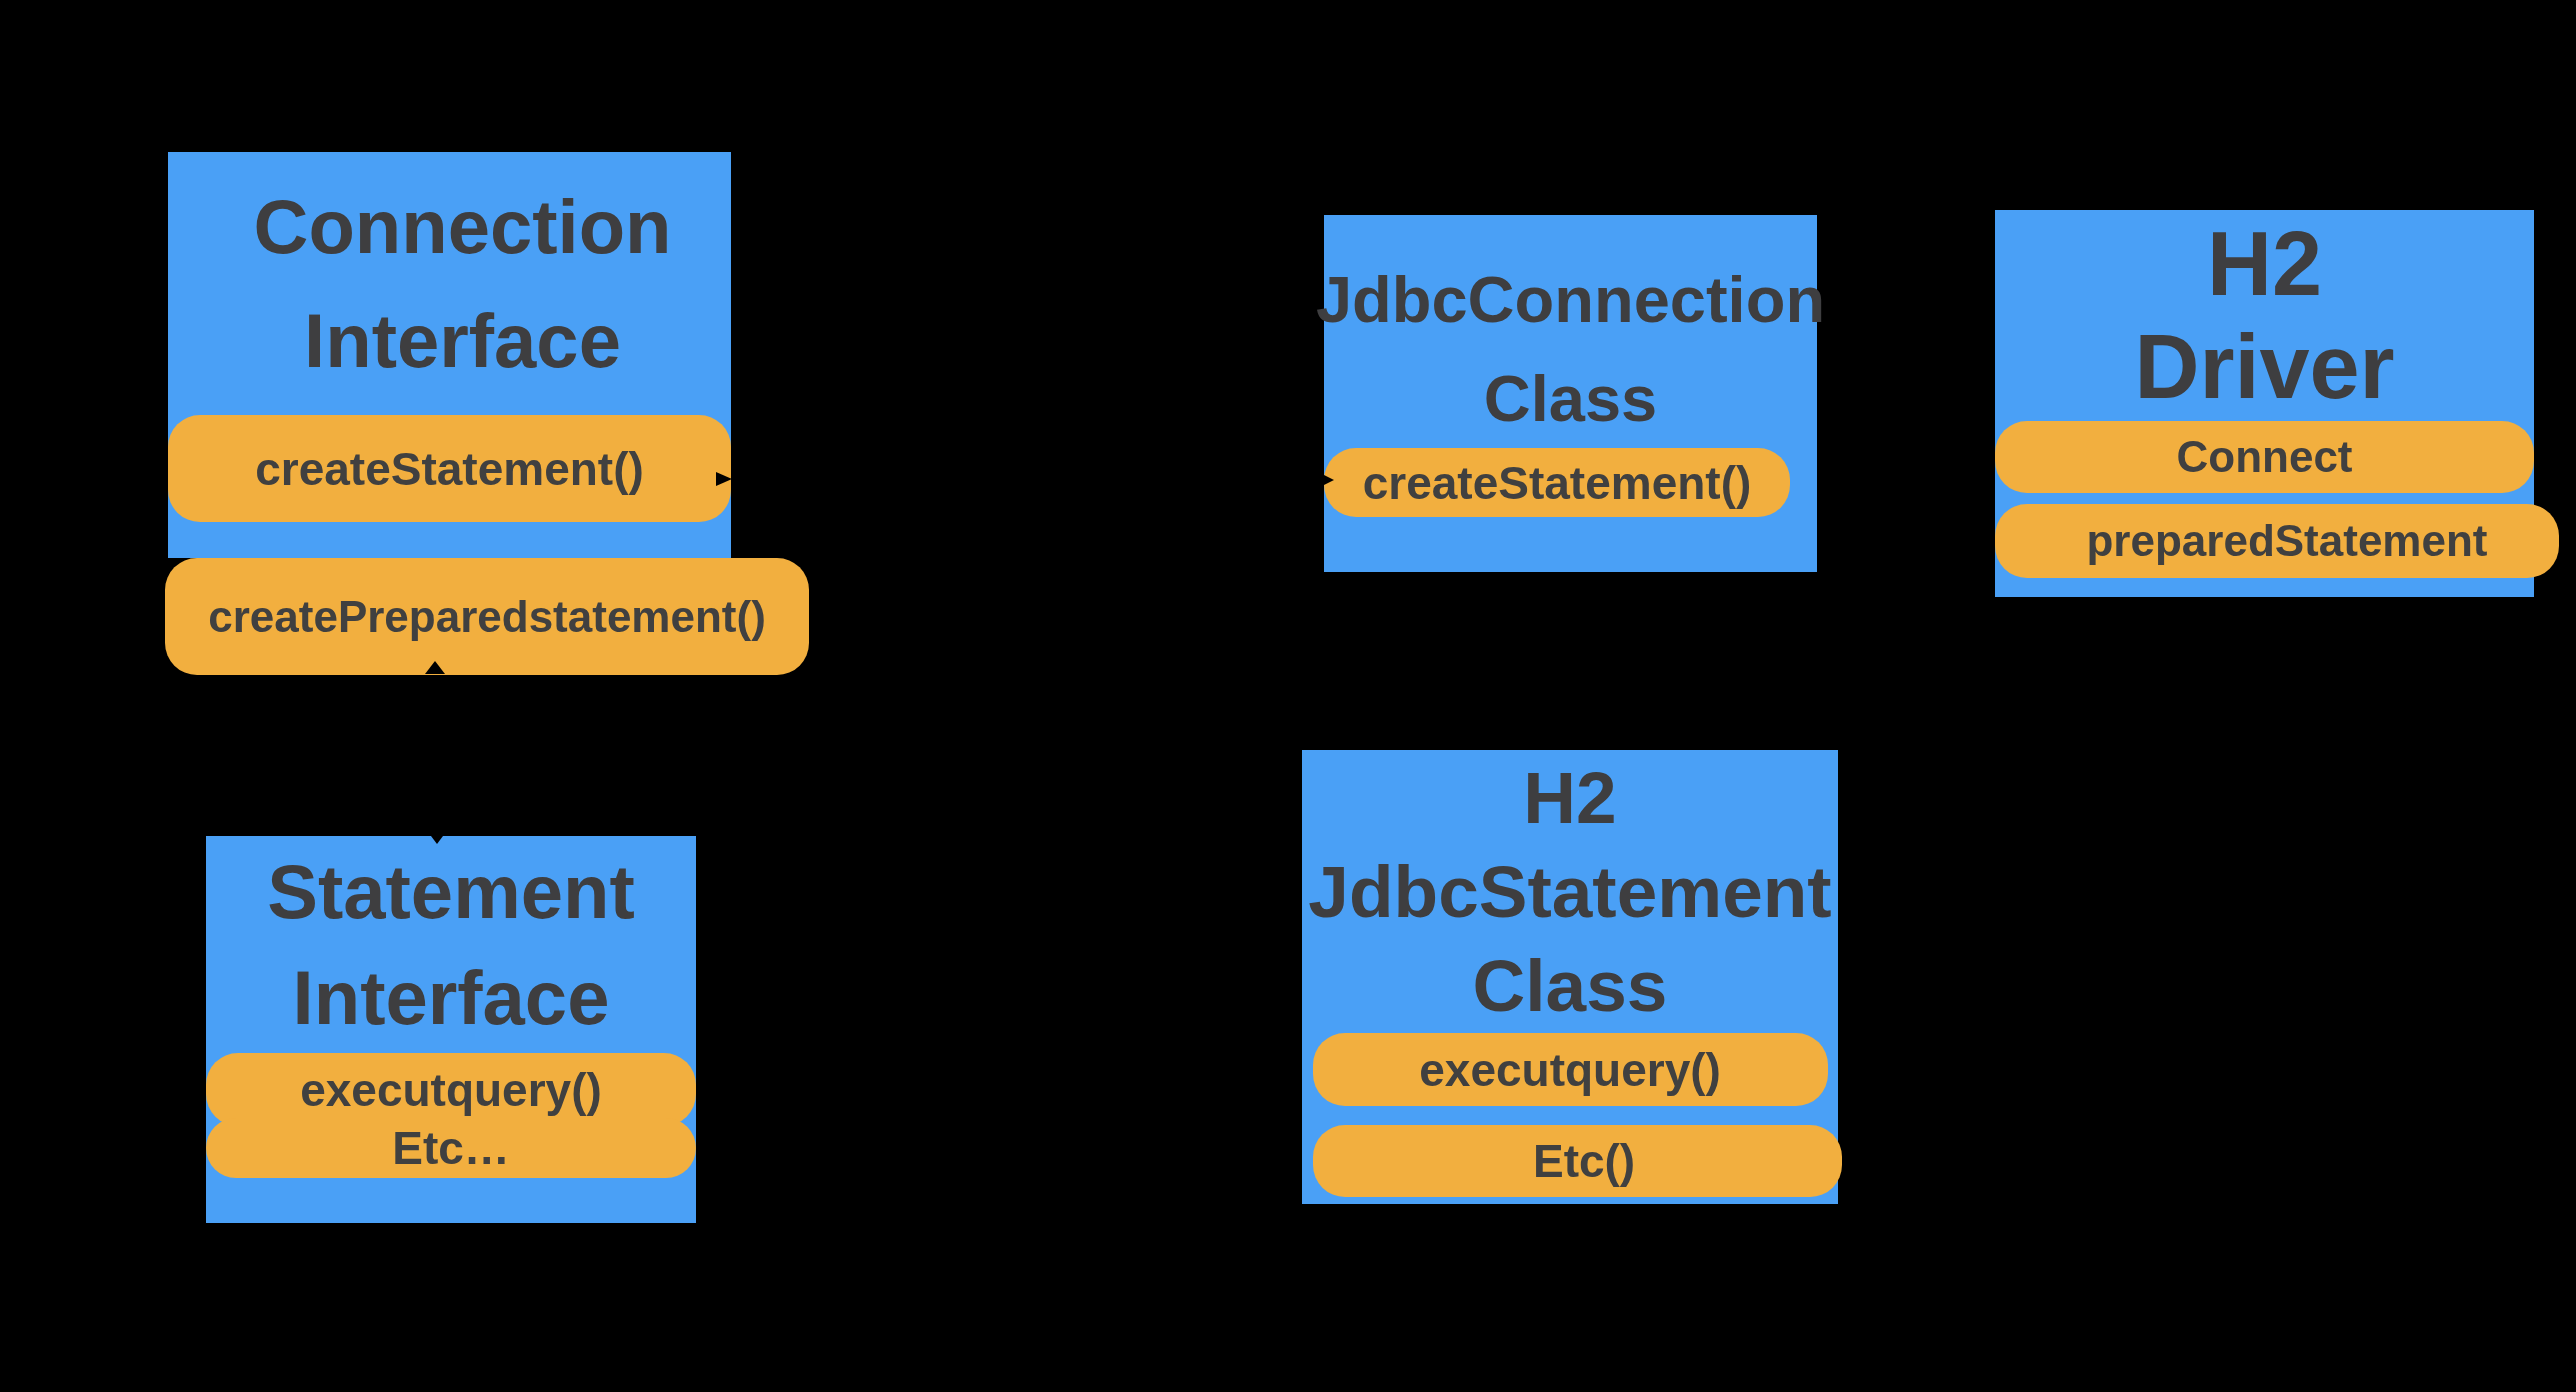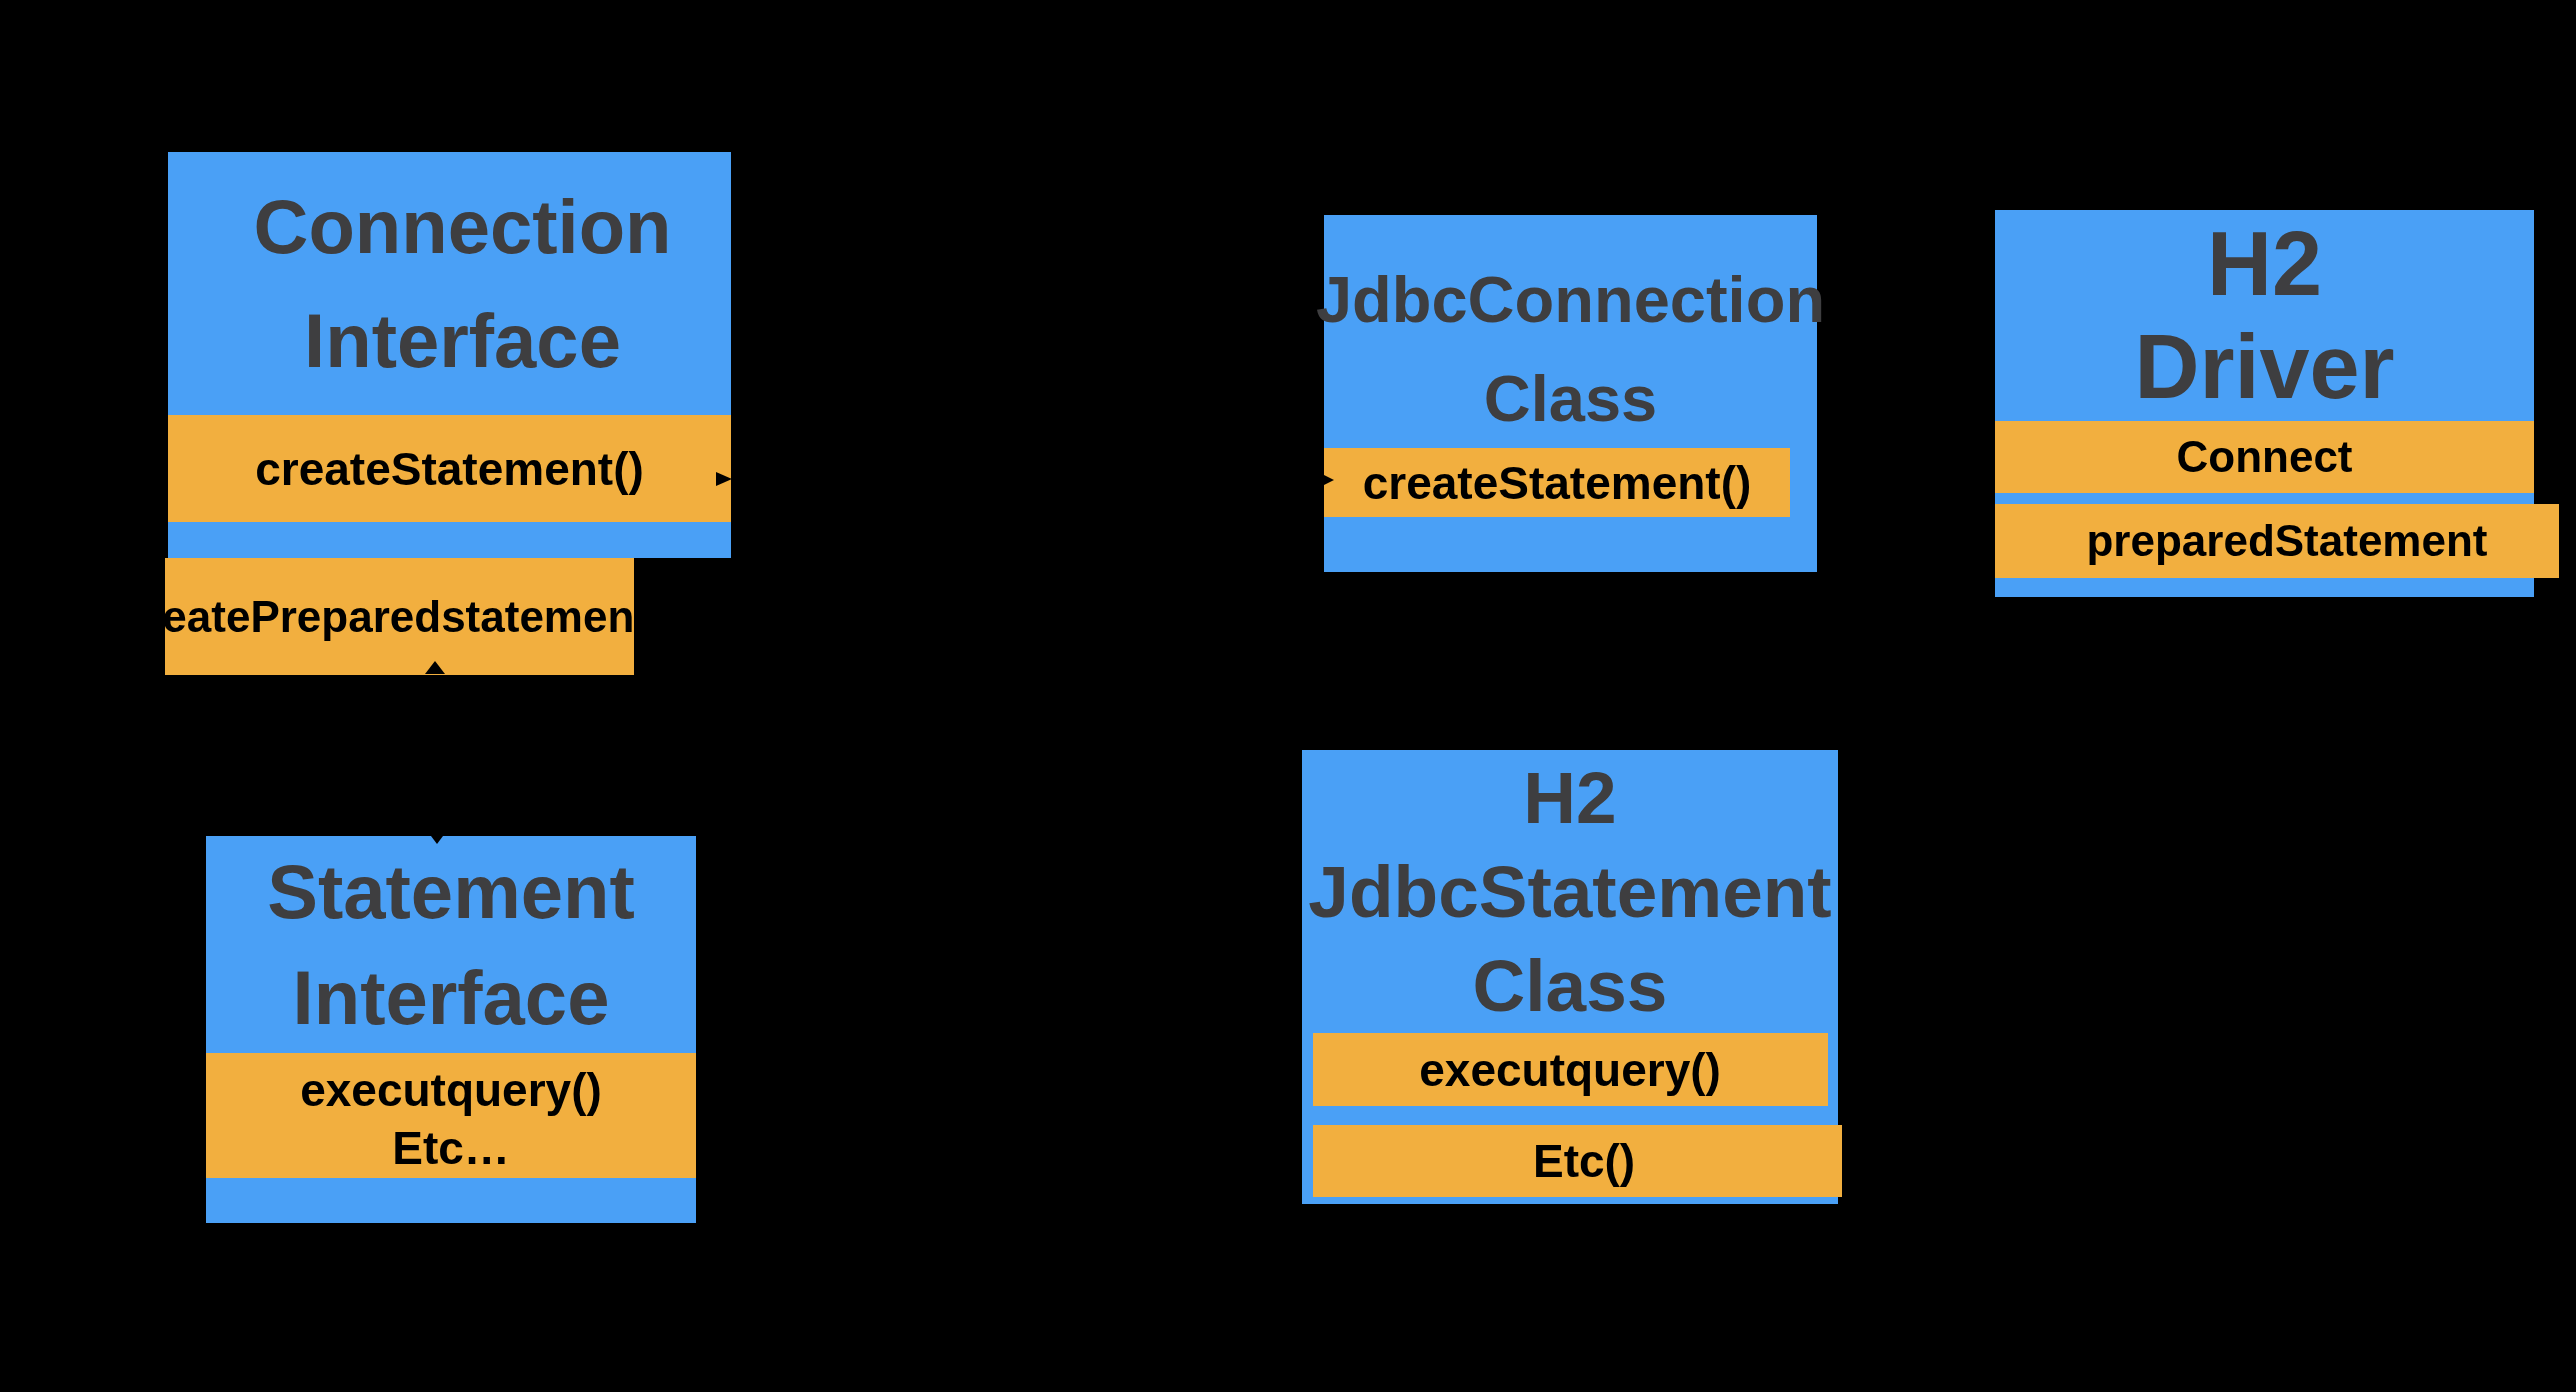--- a/index.html
+++ b/index.html
@@ -31,30 +31,31 @@
     text-align: center;
     color: #3E3E40;
   }
   .title span { display: block; }
   .band {
     position: absolute;
     background: #F2AF3F;
     display: flex;
     align-items: center;
     justify-content: center;
-    color: #000000;
+    color: #404040;
     white-space: nowrap;
+    border-radius: 32px;
   }
   .mark { position: absolute; width: 0; height: 0; }
 
   
   #box1 { left: 168px; top: 152px; width: 563px; height: 406px; }
   #box1 .title { top: 0; height: 263px; font-size: 76px; line-height: 114px; padding-left: 13px; }
   #box1 .band-1 { left: 0; top: 263px; width: 563px; height: 107px; font-size: 46px; }
-  #box1-band2 { left: 165px; top: 558px; width: 469px; height: 117px; font-size: 44px; }
+  #box1-band2 { left: 165px; top: 558px; width: 644px; height: 117px; font-size: 44px; }
 
   
   #box2 { left: 1324px; top: 215px; width: 493px; height: 357px; }
   #box2 .title { top: 17px; height: 233px; font-size: 65px; line-height: 99px; }
   #box2 .band-1 { left: 0; top: 233px; width: 466px; height: 69px; font-size: 46px; }
 
   
   #box3 { left: 1995px; top: 210px; width: 539px; height: 387px; }
   #box3 .title { top: 0; height: 211px; font-size: 90px; line-height: 103px; }
   #box3 .band-1 { left: 0; top: 211px; width: 539px; height: 72px; font-size: 44px; }

